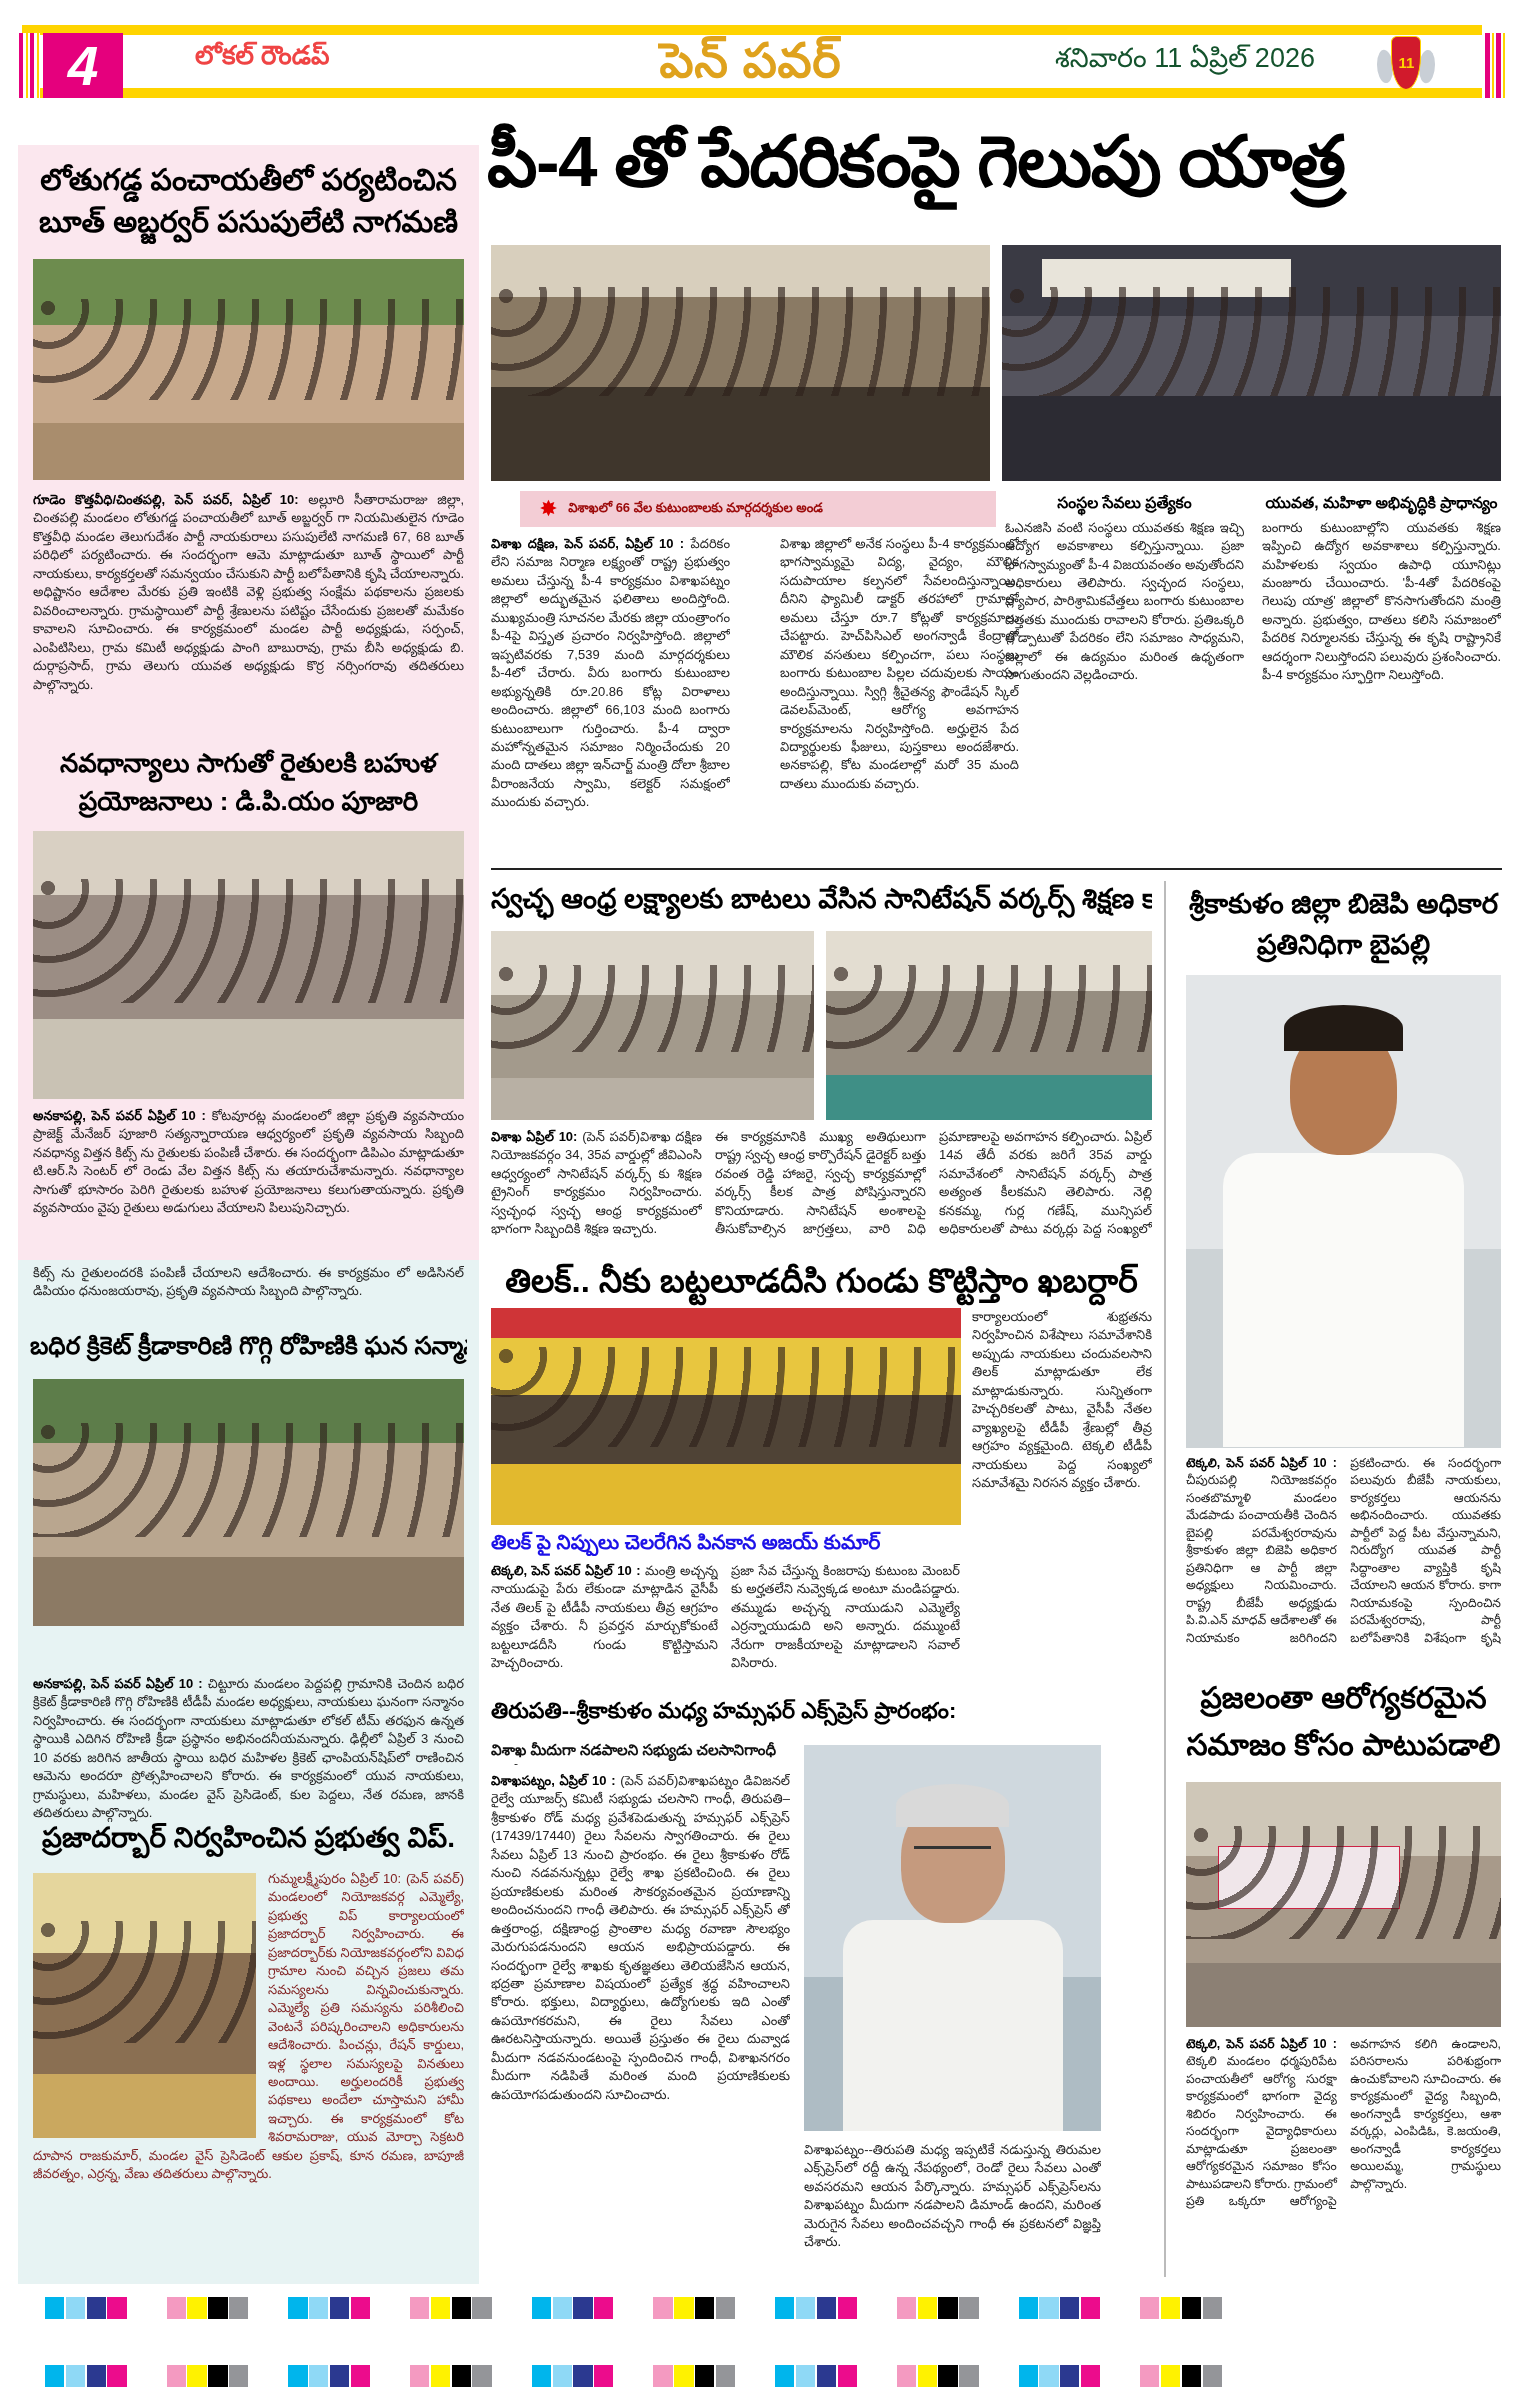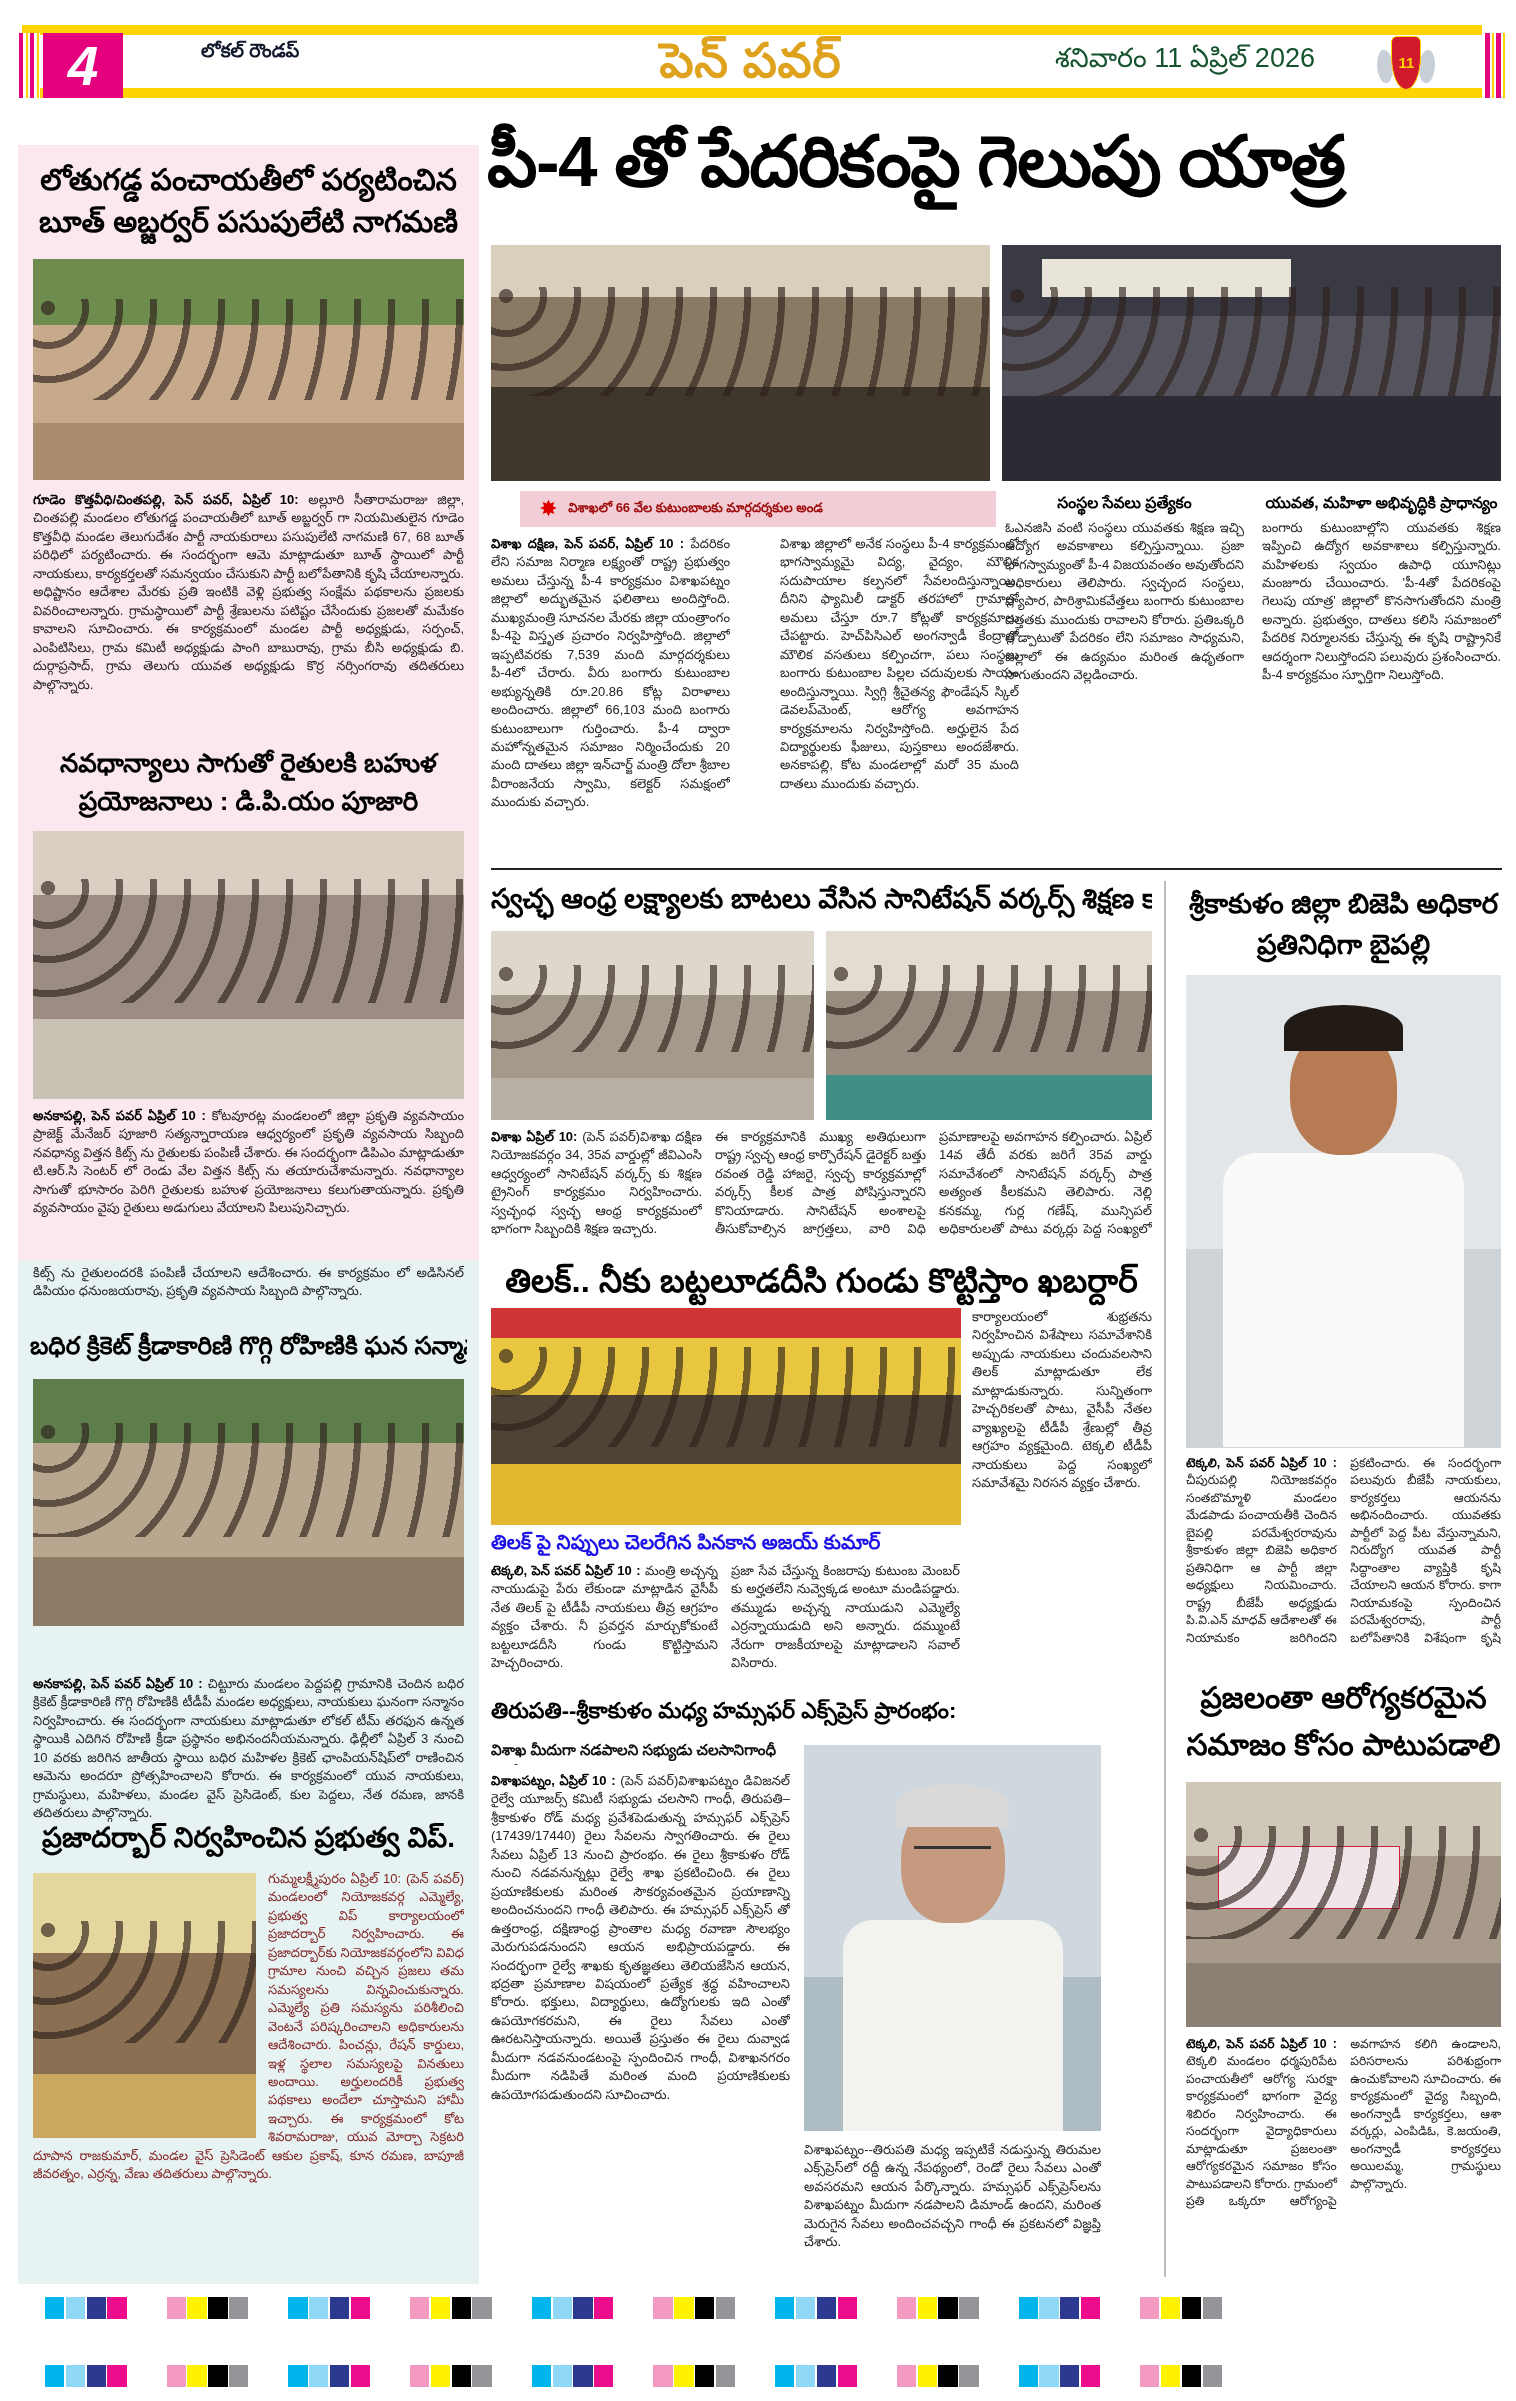--- a/index.html
+++ b/index.html
@@ -8,21 +8,21 @@
 
   
   .yellow-band { position:absolute; left:22px; width:1460px; height:10.4px; background:#ffd400; }
   .band-top { top:24.5px; } .band-bot { top:88px; }
   .stripes { position:absolute; top:33px; width:21px; height:65px;
              background:repeating-linear-gradient(90deg,#e5007d 0 4.5px,#fff 4.5px 6.7px,#ffd400 6.7px 9px,#fff 9px 11px); }
   .stripes-l { left:19.3px; } .stripes-r { left:1485px; }
   .pagenum-box { position:absolute; left:43px; top:33px; width:80px; height:65px; background:#e5007d;
                  color:#fff; font-weight:bold; font-style:italic; font-size:55px; display:flex;
                  align-items:center; justify-content:center; }
-  .section-label { position:absolute; left:201px; top:40px; font-size:19px; font-weight:bold; color:#0f172a; }
+  .section-label { position:absolute; left:195px; top:40px; font-size:26px; font-weight:bold; color:#ef4444; }
   .masthead { position:absolute; left:550px; top:33px; width:401px; text-align:center;
               font-size:48px; font-weight:800; color:#dfa21d; letter-spacing:0.7px; }
   .date-label { position:absolute; left:1055px; top:43px; font-size:27px; font-weight:normal; color:#14532d; }
   .logo { position:absolute; left:1375px; top:31px; width:62px; height:68px; }
   .logo .wing { position:absolute; top:19.3px; width:16.4px; height:33px; background:#c9cfd6; border-radius:50% 50% 50% 50%; }
   .logo .wing.wl { left:1.5px; transform:skewY(14deg);} .logo .wing.wr { right:1.5px; transform:skewY(-14deg);}
   .logo .shield { position:absolute; left:16.4px; top:4.5px; width:30px; height:54px; background:#d11a2c;
                   border-radius:6px 6px 50% 50% / 6px 6px 62% 62%; display:flex; align-items:center;
                   justify-content:center; color:#ffd400; font-weight:bold; font-size:15px; border:1.5px solid #ffd400; }
 

